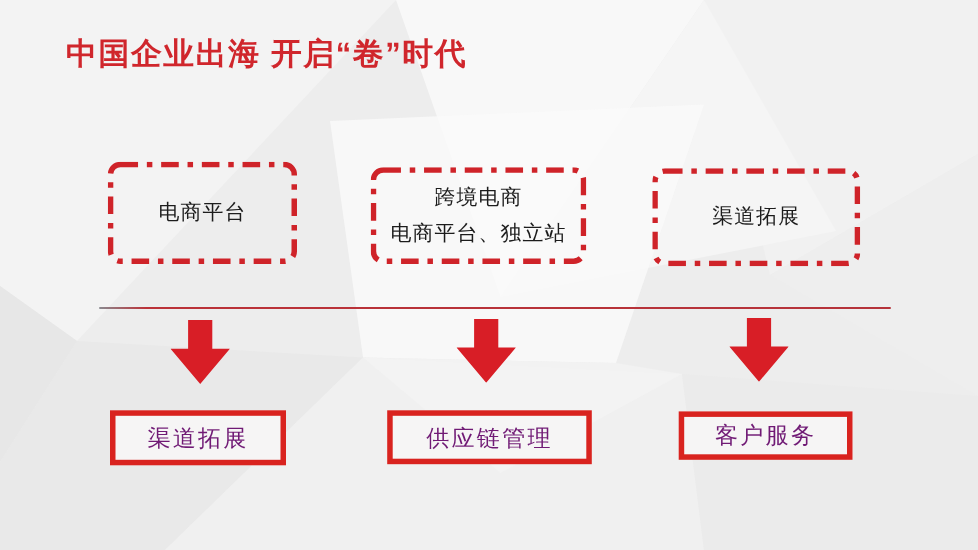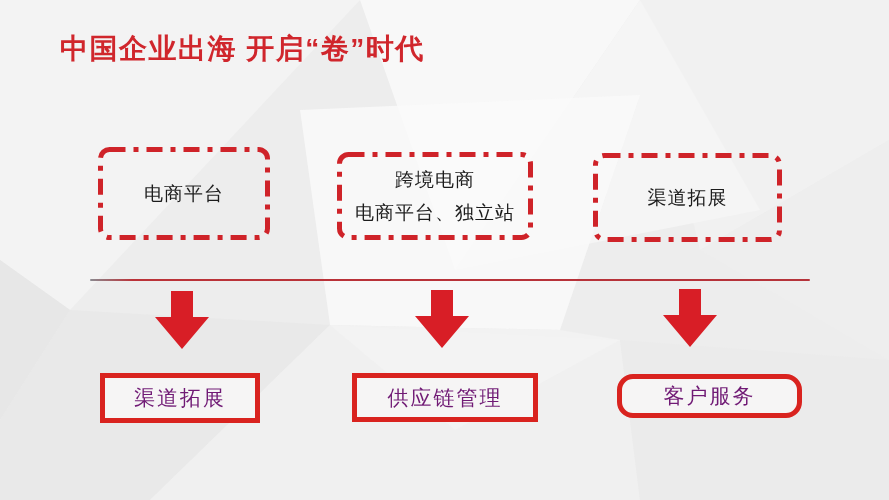--- a/index.html
+++ b/index.html
@@ -35,21 +35,21 @@
   .ar2{left:415px;top:290px;}
   .ar3{left:663px;top:289px;}
   .cap-box{
     position:absolute;box-sizing:border-box;
     border:5px solid #d9231f;background:#f6f5f5;
     display:flex;align-items:center;justify-content:center;
     color:#701a75;font-size:21px;letter-spacing:2px;white-space:nowrap;
   }
   .cb1{left:100px;top:373px;width:160px;height:50px;}
   .cb2{left:352px;top:373px;width:186px;height:49px;font-family:Liberation Mono, monospace;}
-  .cb3{left:617px;top:374px;width:185px;height:44px;border-radius:16px;}
+  .cb3{left:617px;top:374px;width:158px;height:44px;}
 </style>
 </head>
 <body>
 
 <div class="slide">
 
   <svg class="bg-texture" viewBox="0 0 889 500" xmlns="http://www.w3.org/2000/svg">
     <rect x="0" y="0" width="889" height="500" fill="#ededed"></rect>
     <polygon points="0,0 360,0 70,310 0,260" fill="#f3f3f3"></polygon>
     <polygon points="360,0 640,0 455,270" fill="#f8f8f8"></polygon>

